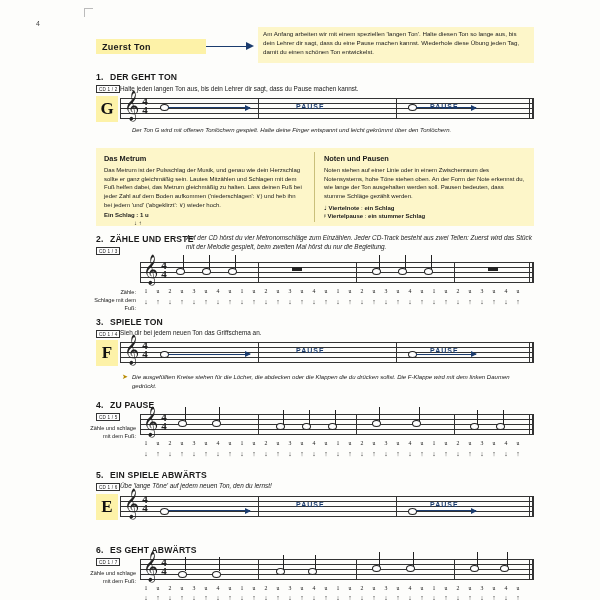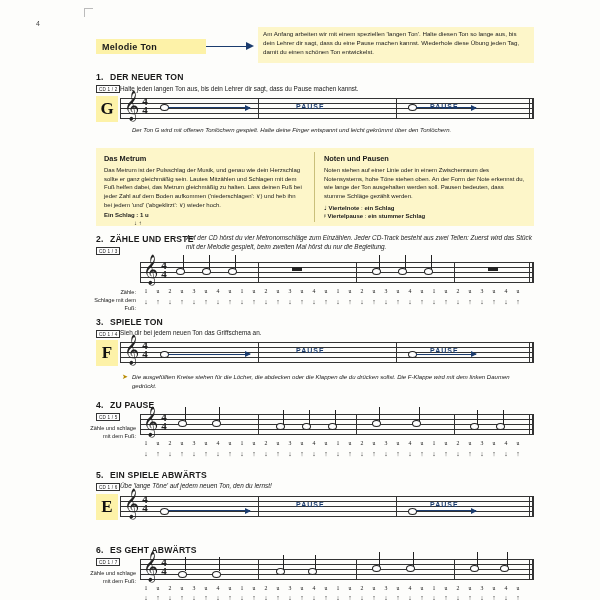--- a/index.html
+++ b/index.html
@@ -149,27 +149,27 @@
 <div class="page">
 
   <div class="corner"></div>
   <div class="pagenum">4</div>
 
   <div class="band" style="left:258px;top:27px;width:276px;height:36px;">
     <div class="bandtext" style="padding:3px 5px;">Am Anfang arbeiten wir mit einem speziellen 'langen Ton'. Halte diesen Ton so lange aus, bis dein Lehrer dir sagt, dass du eine Pause machen kannst. Wiederhole diese Übung jeden Tag, damit du einen schönen Ton entwickelst.</div>
   </div>
 
   <div class="titlebar" style="left:96px;top:39px;width:110px;height:15px;">
-    <div class="tt">Melodie Ton</div>
+    <div class="tt">Zuerst Ton</div>
   </div>
   <div class="arrowline" style="left:206px;top:46px;width:42px;"></div>
   <div class="arrowhead" style="left:246px;top:41.5px;"></div>
 
   <div class="exnum" style="left:96px;top:72px;">1.</div>
-  <div class="exnum" style="left:110px;top:72px;">DER NEUER TON</div>
+  <div class="exnum" style="left:110px;top:72px;">DER GEHT TON</div>
   <div class="cdtag" style="left:96px;top:85px;">CD 1 / 2</div>
   <div class="instr" style="left:120px;top:85px;width:400px;">Halte jeden langen Ton aus, bis dein Lehrer dir sagt, dass du Pause machen kannst.</div>
 
   <div class="noteletter" style="left:96px;top:96px;width:22px;height:26px;font-size:17px;">G</div>
 
   <div class="staff" style="left:120px;top:98px;width:414px;height:22px;">
     <div class="line" style="top:0px;"></div>
     <div class="line" style="top:5px;"></div>
     <div class="line" style="top:10px;"></div>
     <div class="line" style="top:15px;"></div>

